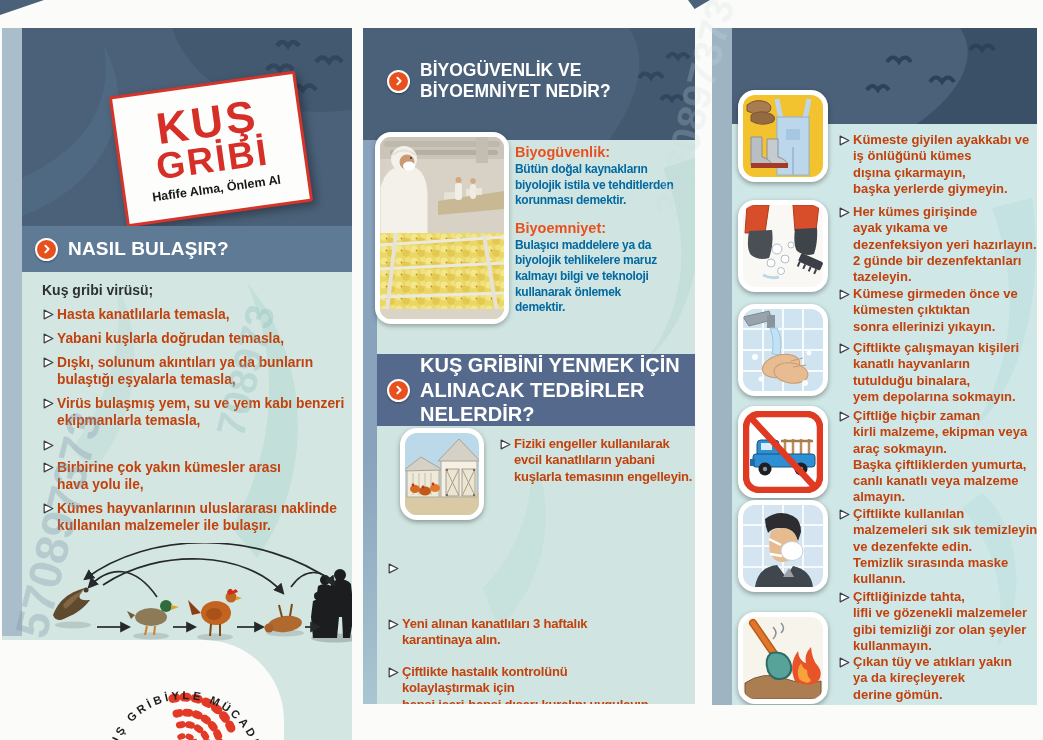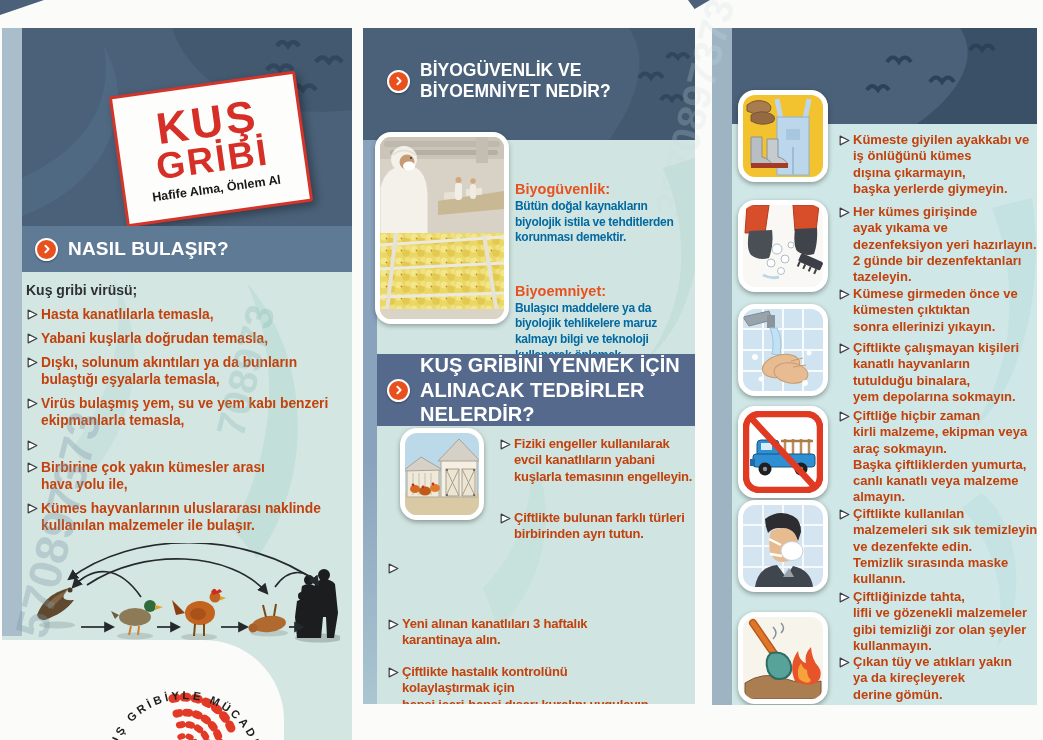--- a/index.html
+++ b/index.html
@@ -47,34 +47,34 @@
              transform:rotate(-8deg); box-shadow:3px 4px 8px rgba(0,0,0,.35);
              display:flex; flex-direction:column; align-items:center; justify-content:center; }
   .stk1 { font-size:44px; font-weight:900; color:#d52f27; letter-spacing:3px; line-height:.9; }
   .stk2 { font-size:37px; font-weight:900; color:#d52f27; letter-spacing:2px; line-height:1; }
   .stk3 { font-size:12.5px; font-weight:700; color:#191919; margin-top:4px; }
 
   
   .bullet { display:flex; gap:2px; font-weight:700; color:#c2410c; }
   .tri { flex:0 0 auto; margin-top:2px; }
   .tri svg { width:13px; height:13px; display:block; }
-  .left-body { position:absolute; left:20px; right:0; top:244px; bottom:0; padding:10px 6px 0 4px; }
+  .left-body { position:absolute; left:20px; right:0; top:244px; bottom:0; padding:10px 6px 0 20px; }
   .left-body .intro { font-size:14px; font-weight:700; color:#2e3133; margin-bottom:8px; }
   .left-body .bullet { font-size:13.8px; line-height:1.24; margin-bottom:7px; }
   .abs-bullet { position:absolute; }
   .sm .btxt, .sm { font-size:13px; line-height:1.26; letter-spacing:-.2px; }
   .rb { position:absolute; left:126px; width:202px; font-size:13px; line-height:1.25; }
 
   
   .photo { position:absolute; left:12px; top:104px; width:134px; height:192px;
            border:5px solid #fff; border-radius:16px; overflow:hidden;
            box-shadow:0 2px 5px rgba(0,0,0,.3); background:#d8d1c5; }
   .photo svg { width:100%; height:100%; display:block; }
   .defs-block { position:absolute; left:152px; top:116px; width:182px; }
-  .def-title { color:#e8511e; font-size:14.5px; font-weight:700; margin-bottom:2px;margin-top:37px; }
+  .def-title { color:#e8511e; font-size:14.5px; font-weight:700; margin-bottom:2px; }
   .def-body  { font-size:12px; font-weight:700; color:#0369a1; line-height:1.3;
                letter-spacing:-.3px; margin-bottom:11px; }
 
   
   .tile { position:absolute; border:5px solid #fff; border-radius:17px; overflow:hidden;
           box-shadow:0 2px 5px rgba(0,0,0,.35); background:#fff; }
   .tile svg { display:block; width:100%; height:100%; }
   .barn-tile { left:37px; top:400px; width:84px; height:92px; }
   .rt-tile { left:26px; width:90px; height:92px; }
 
@@ -414,29 +414,20 @@
     <div class="bullet sm abs-bullet" style="left:136px; top:408px; width:196px;">
       <span class="tri">
           <svg viewBox="0 0 18 18">
             <path d="M3 3 L15 9 L3 15 Z" fill="#fff" stroke="#3a3f44" stroke-width="1.7" stroke-linejoin="round"></path>
           </svg>
         </span>
       <span class="btxt pre">Fiziki engeller kullanılarak
 evcil kanatlıların yabani
 kuşlarla temasının engelleyin.</span>
     </div>
-    <div class="bullet sm abs-bullet" style="left:136px; top:482px; width:196px;">
-      <span class="tri">
-          <svg viewBox="0 0 18 18">
-            <path d="M3 3 L15 9 L3 15 Z" fill="#fff" stroke="#3a3f44" stroke-width="1.7" stroke-linejoin="round"></path>
-          </svg>
-        </span>
-      <span class="btxt pre">Çiftlikte bulunan farklı türleri
-birbirinden ayrı tutun.</span>
-    </div>
     <div class="bullet sm abs-bullet" style="left:24px; top:532px; width:306px;">
       <span class="tri">
           <svg viewBox="0 0 18 18">
             <path d="M3 3 L15 9 L3 15 Z" fill="#fff" stroke="#3a3f44" stroke-width="1.7" stroke-linejoin="round"></path>
           </svg>
         </span>
     </div>
     <div class="bullet sm abs-bullet" style="left:24px; top:588px; width:306px;">
       <span class="tri">
           <svg viewBox="0 0 18 18">

